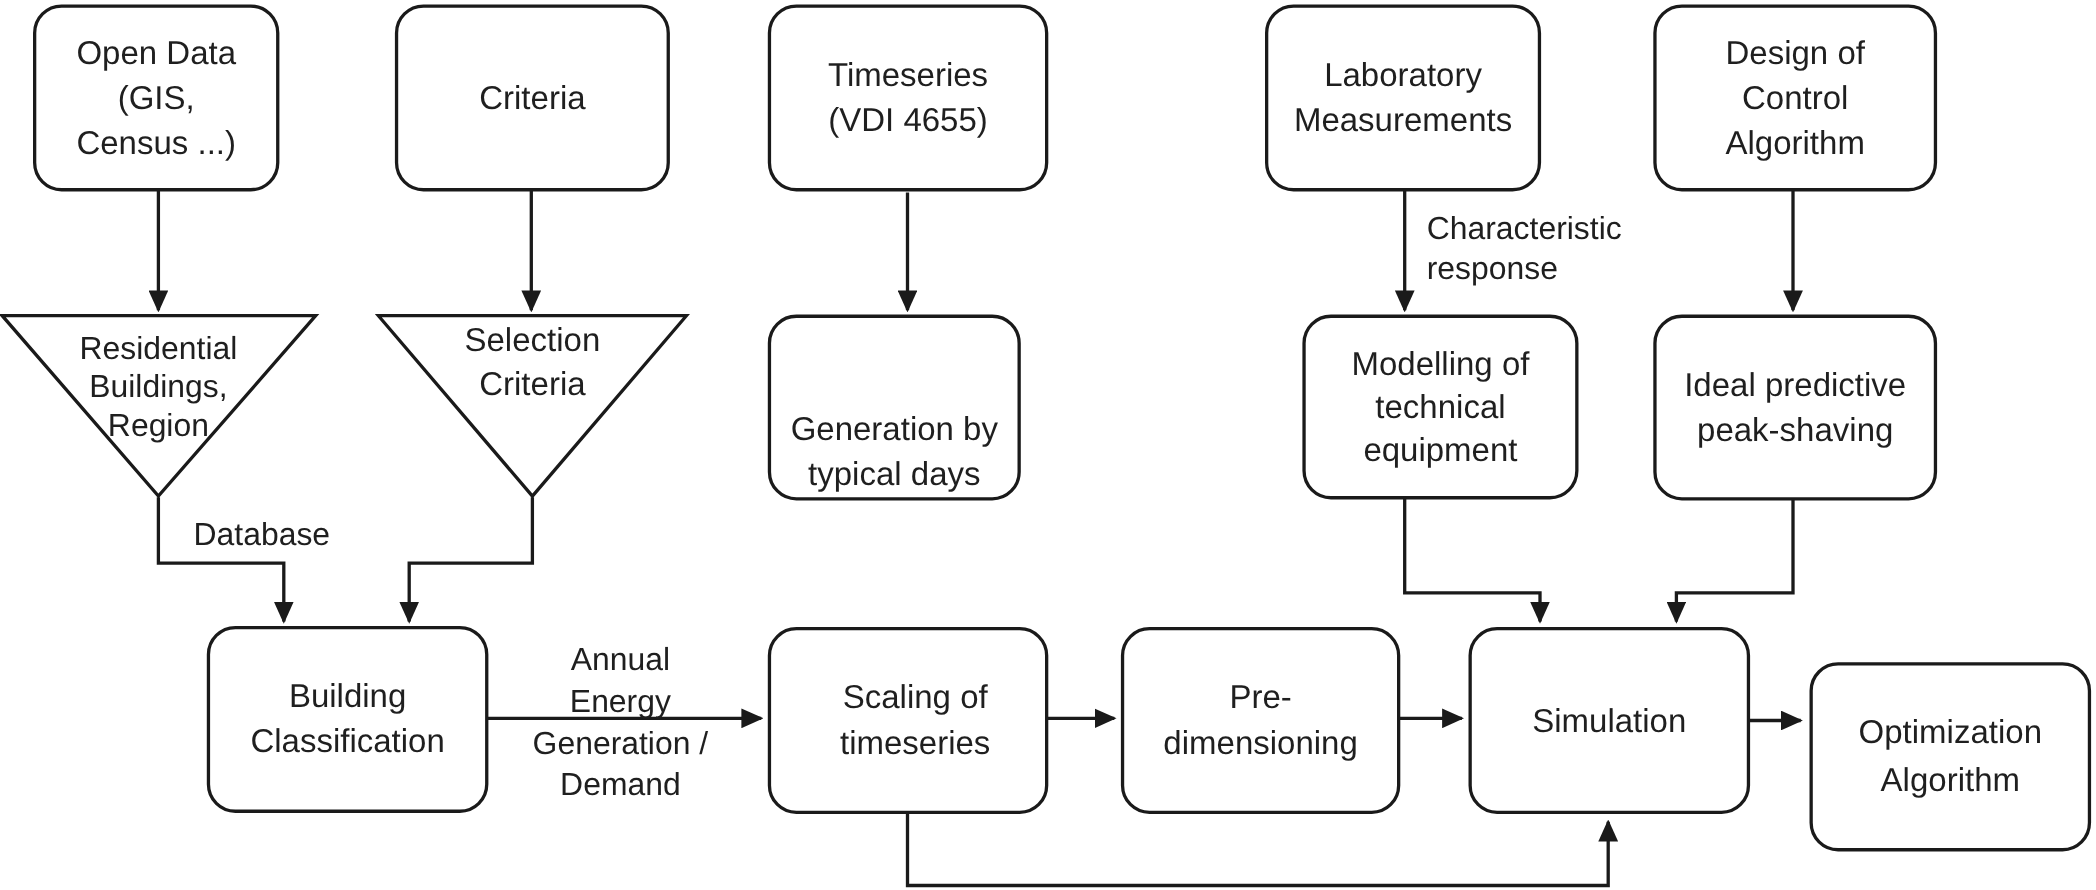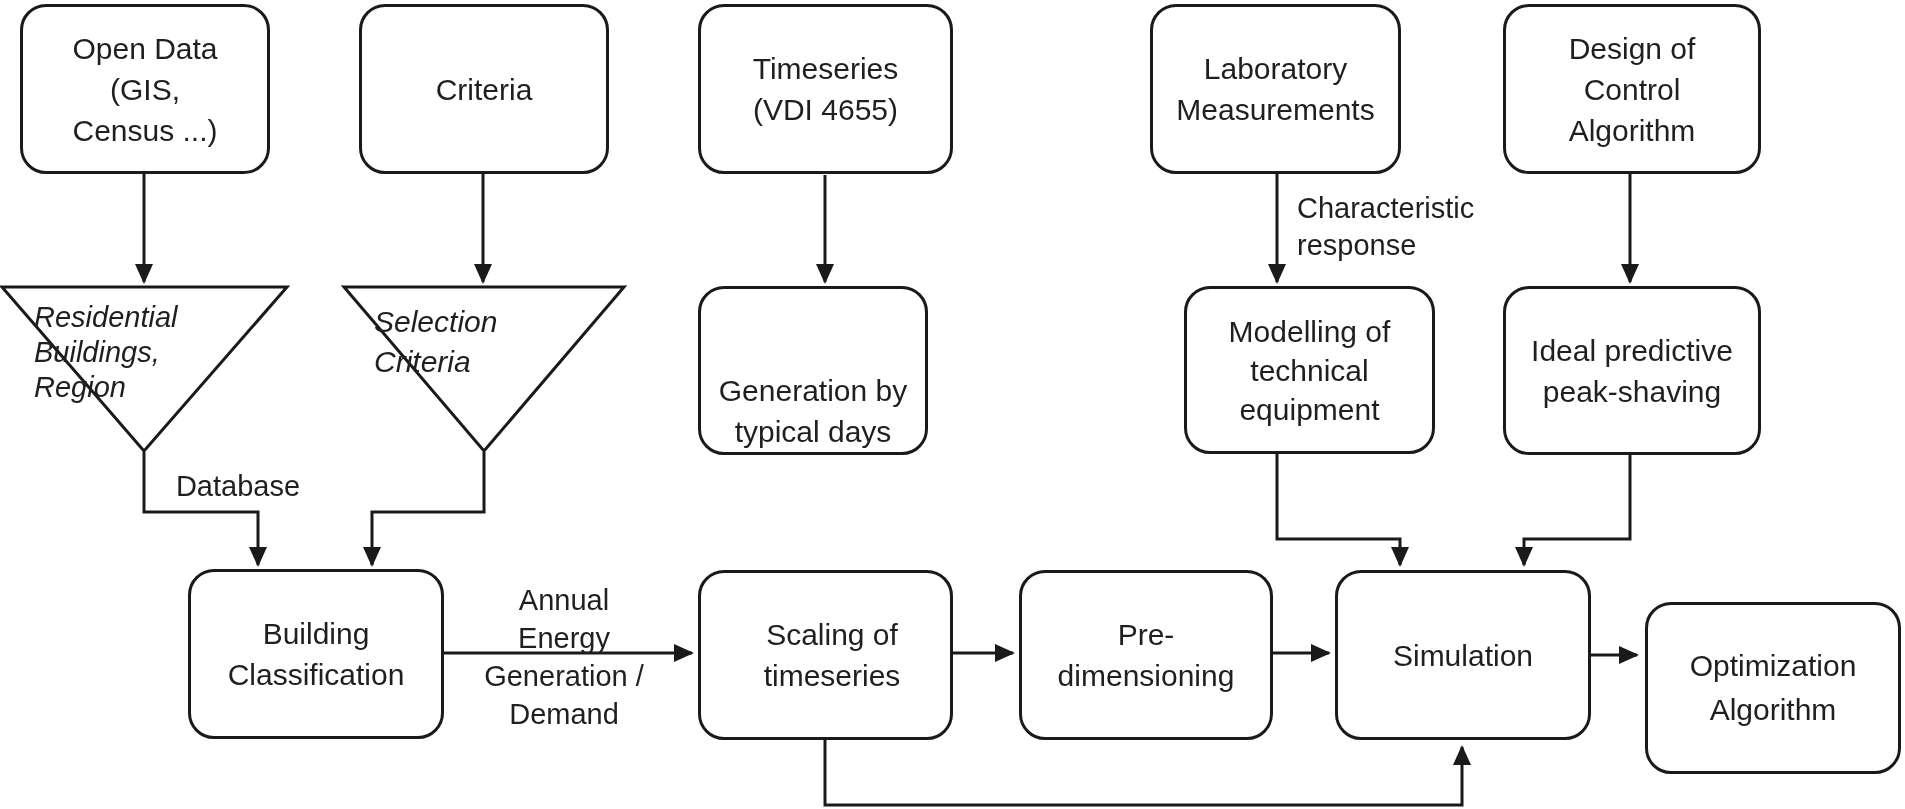--- a/index.html
+++ b/index.html
@@ -23,24 +23,23 @@
     align-items:center;
     justify-content:center;
     text-align:center;
     font-size:30px;
     line-height:41px;
     z-index:1;
   }
   .node span{display:block;white-space:nowrap;}
   .tri-label{
     position:absolute;
-    text-align:left;
+    text-align:center;
     font-size:29px;
     z-index:2;
-    font-style:italic;
   }
   .tri-label span{display:block;white-space:nowrap;}
   .edge-label{
     position:absolute;
     font-size:29px;
     z-index:2;
   }
   .edge-label span{display:block;white-space:nowrap;}
 </style>
 </head>
@@ -74,21 +73,21 @@
 
       <path d="M443,653 L692,653" marker-end="url(#ah)"></path>
       <path d="M952,653 L1013,653" marker-end="url(#ah)"></path>
       <path d="M1272,653 L1329,653" marker-end="url(#ah)"></path>
       <path d="M1590,655 L1637,655" marker-end="url(#ah)"></path>
 
       <path d="M825,739 L825,805 L1462,805 L1462,747" marker-end="url(#ah)"></path>
     </g>
   </svg>
 
-  <div class="node" style="left:20px;top:4px;width:250px;height:170px;">
+  <div class="node" style="left:30px;top:4px;width:224px;height:170px;">
     <span>Open Data</span>
     <span>(GIS,</span>
     <span>Census ...)</span>
   </div>
 
   <div class="node" style="left:359px;top:4px;width:250px;height:170px;">
     <span>Criteria</span>
   </div>
 
   <div class="node" style="left:698px;top:4px;width:255px;height:170px;">
@@ -106,21 +105,21 @@
     <span>Control</span>
     <span>Algorithm</span>
   </div>
 
   <div class="tri-label" style="left:34px;top:300px;width:220px;line-height:35px;">
     <span>Residential</span>
     <span>Buildings,</span>
     <span>Region</span>
   </div>
 
-  <div class="tri-label" style="left:374px;top:302px;width:220px;line-height:40px;font-size:30px;">
+  <div class="tri-label" style="left:374px;top:290px;width:220px;line-height:40px;font-size:30px;">
     <span>Selection</span>
     <span>Criteria</span>
   </div>
 
   <div class="node" style="left:698px;top:286px;width:230px;height:169px;justify-content:flex-end;">
     <span>Generation by</span>
     <span>typical days</span>
   </div>
 
   <div class="node" style="left:1184px;top:286px;width:251px;height:168px;line-height:39px;">

